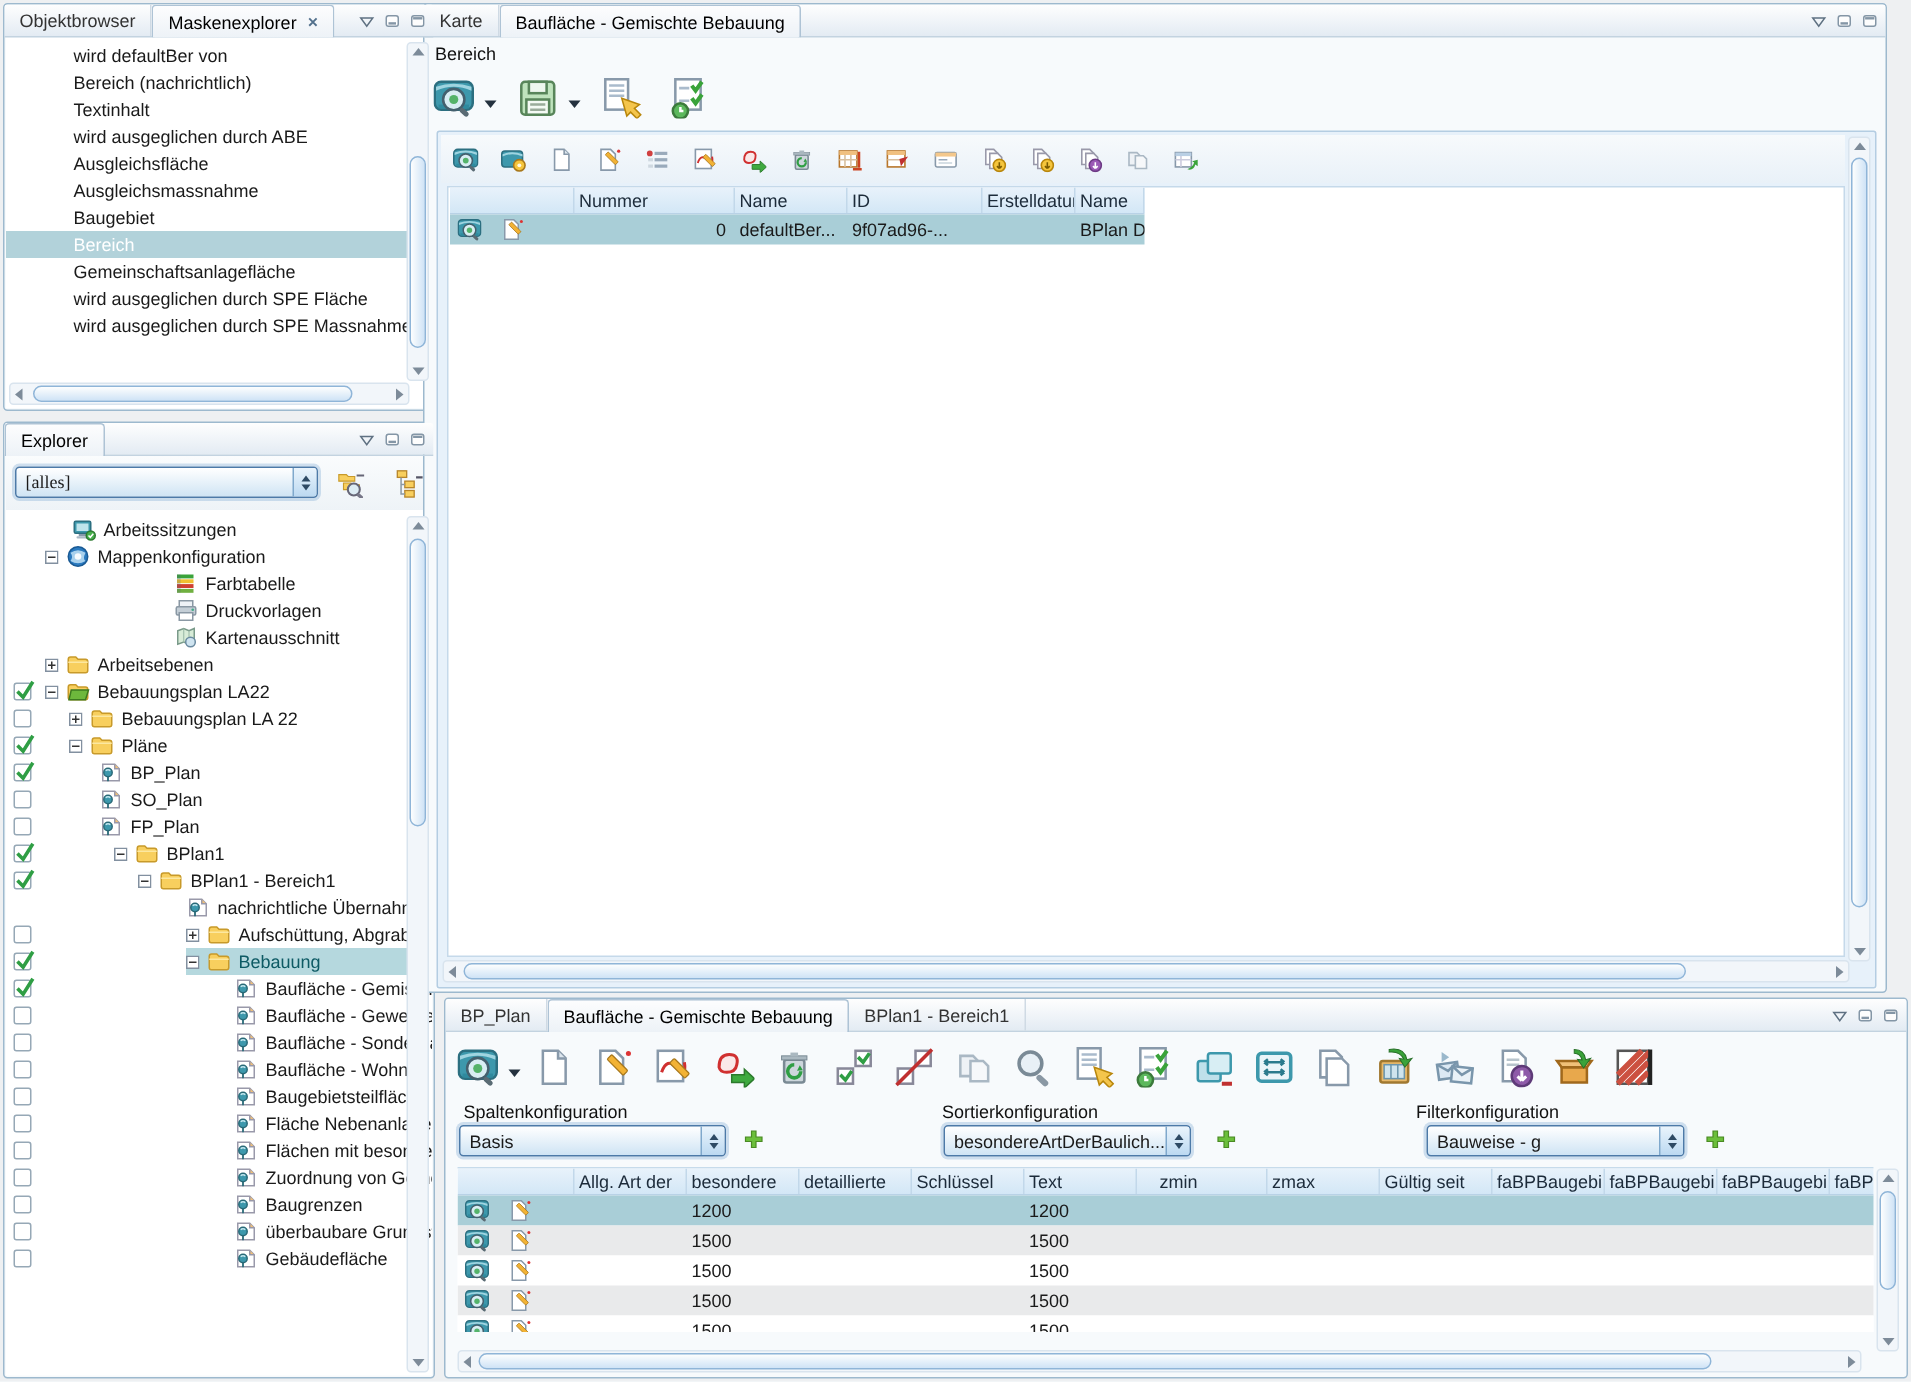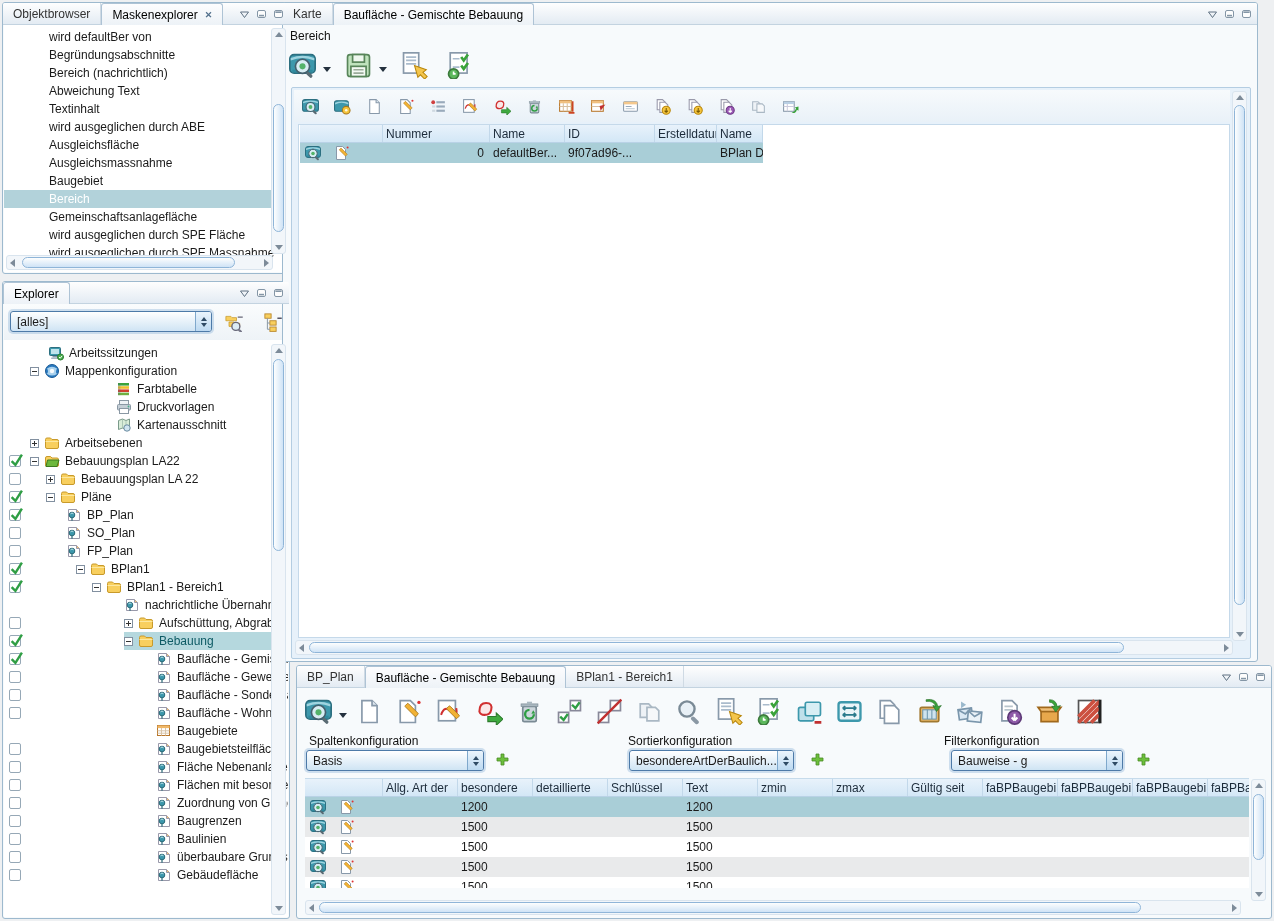--- a/index.html
+++ b/index.html
@@ -20,21 +20,21 @@
 #ob-body{left:1px;right:1px;top:22px;bottom:1px;padding-top:3px;}
 .list-row{height:18px;line-height:18px;padding-left:45px;white-space:nowrap;overflow:hidden;}
 .list-row.sel{background:#b2d2da;color:#fff;}
 #ex-toolbar{position:absolute;left:1px;right:1px;top:22px;height:36px;background:linear-gradient(#fafcfd,#eef3f7);display:flex;align-items:center;}
 .combo{position:relative;height:21px;border:1px solid #4d7aa8;border-radius:3px;background:linear-gradient(#ffffff,#cfe4f4);box-shadow:0 0 0 2px rgba(110,160,205,.30);display:flex;align-items:center;overflow:hidden;}
 .combo .val{flex:1;padding-left:6px;overflow:hidden;white-space:nowrap;}
 .combo .spin{width:16px;height:100%;border-left:1px solid #7fa8cc;background:linear-gradient(#eaf4fc,#bcd9f1);display:flex;flex-direction:column;align-items:center;justify-content:center;flex:none;}
 .combo .spin b{display:block;width:0;height:0;border:3px solid transparent;}
 .combo .spin b.up{border-bottom:4px solid #2e4a64;border-top:none;margin-bottom:2px;}
 .combo .spin b.dn{border-top:4px solid #2e4a64;border-bottom:none;}
-#ex-combo{position:absolute;left:6px;top:7px;width:202px;}
+#ex-combo{position:absolute;left:6px;top:7px;width:202px;font-family:Liberation Serif, serif;}
 #ex-tb-icons{position:absolute;left:220px;top:8px;display:flex;gap:15px;}
 #ex-tree{left:1px;right:1px;top:58px;bottom:1px;padding-top:4px;}
 .tree-row{height:18px;display:flex;align-items:center;white-space:nowrap;}
 .cbcol{width:20px;flex:none;display:flex;align-items:center;padding-left:5px;}
 .cb{width:12px;height:12px;border:1px solid #96a8b6;background:#fff;border-radius:2px;position:relative;flex:none;}
 .cb svg{position:absolute;left:0;top:-2px;overflow:visible;}
 .spacer{flex:none;display:inline-block;height:1px;}
 .tr-inner{display:flex;align-items:center;flex:1;height:100%;min-width:0;}
 .tr-inner.sel{background:#b5d8de;color:#0d5a64;}
 .exp{width:14px;flex:none;display:inline-flex;align-items:center;}
@@ -103,23 +103,21 @@
           <span class="wb">
             <svg width="11" height="10">
               <rect x="1.5" y="1.5" width="8" height="7" rx="1.5" fill="#fdfdfd" stroke="#8496a6"></rect>
               <rect x="2.4" y="2.4" width="6.2" height="1.6" fill="#8496a6"></rect>
             </svg>
           </span>
         </div>
     </div>
     <div class="panelbody" id="ob-body">
         <div class="list-row">wird defaultBer von</div>
-        <div class="list-row">Begründungsabschnitte</div>
         <div class="list-row">Bereich (nachrichtlich)</div>
-        <div class="list-row">Abweichung Text</div>
         <div class="list-row">Textinhalt</div>
         <div class="list-row">wird ausgeglichen durch ABE</div>
         <div class="list-row">Ausgleichsfläche</div>
         <div class="list-row">Ausgleichsmassnahme</div>
         <div class="list-row">Baugebiet</div>
         <div class="list-row sel">Bereich</div>
         <div class="list-row">Gemeinschaftsanlagefläche</div>
         <div class="list-row">wird ausgeglichen durch SPE Fläche</div>
         <div class="list-row">wird ausgeglichen durch SPE Massnahme</div>
       </div>
@@ -611,37 +609,20 @@
                 <path d="M10.5 2.5 v3 h3" fill="#f0c078" stroke="#9999aa"></path>
                 <circle cx="6" cy="8" r="2.8" fill="#3d98ac" stroke="#2a6a78"></circle>
                 <path d="M6 10.8 v3" stroke="#2a6a78" stroke-width="1.2"></path>
                 <path d="M4.5 6.8 a2 2 0 0 1 3 0" stroke="#bfe4ec" fill="none"></path>
               </svg>
             </span>
             <span class="tlabel">Baufläche - Wohnen</span>
           </span>
         </div>
         <div class="tree-row">
-          <span class="cbcol"></span>
-          <span class="spacer" style="width: 132px;"></span>
-          <span class="tr-inner">
-            <span class="icon">
-              <svg width="16" height="16" viewBox="0 0 16 16">
-                <rect x="1.5" y="2.5" width="12" height="10" fill="#fff" stroke="#b8762a"></rect>
-                <rect x="1.5" y="2.5" width="12" height="2.6" fill="#f0b868"></rect>
-                <line x1="5.5" y1="5" x2="5.5" y2="12.5" stroke="#d8c4a8"></line>
-                <line x1="9.5" y1="5" x2="9.5" y2="12.5" stroke="#d8c4a8"></line>
-                <line x1="1.5" y1="7.8" x2="13.5" y2="7.8" stroke="#d8c4a8"></line>
-                <line x1="1.5" y1="10.2" x2="13.5" y2="10.2" stroke="#d8c4a8"></line>
-              </svg>
-            </span>
-            <span class="tlabel">Baugebiete</span>
-          </span>
-        </div>
-        <div class="tree-row">
           <span class="cbcol">
             <span class="cb"></span>
           </span>
           <span class="spacer" style="width: 132px;"></span>
           <span class="tr-inner">
             <span class="icon">
               <svg width="16" height="16" viewBox="0 0 16 16">
                 <path d="M2.5 2.5 h8 l3 3 v8 h-11z" fill="#fff" stroke="#9999aa"></path>
                 <path d="M10.5 2.5 v3 h3" fill="#f0c078" stroke="#9999aa"></path>
                 <circle cx="6" cy="8" r="2.8" fill="#3d98ac" stroke="#2a6a78"></circle>
@@ -715,38 +696,20 @@
             <span class="icon">
               <svg width="16" height="16" viewBox="0 0 16 16">
                 <path d="M2.5 2.5 h8 l3 3 v8 h-11z" fill="#fff" stroke="#9999aa"></path>
                 <path d="M10.5 2.5 v3 h3" fill="#f0c078" stroke="#9999aa"></path>
                 <circle cx="6" cy="8" r="2.8" fill="#3d98ac" stroke="#2a6a78"></circle>
                 <path d="M6 10.8 v3" stroke="#2a6a78" stroke-width="1.2"></path>
                 <path d="M4.5 6.8 a2 2 0 0 1 3 0" stroke="#bfe4ec" fill="none"></path>
               </svg>
             </span>
             <span class="tlabel">Baugrenzen</span>
-          </span>
-        </div>
-        <div class="tree-row">
-          <span class="cbcol">
-            <span class="cb"></span>
-          </span>
-          <span class="spacer" style="width: 132px;"></span>
-          <span class="tr-inner">
-            <span class="icon">
-              <svg width="16" height="16" viewBox="0 0 16 16">
-                <path d="M2.5 2.5 h8 l3 3 v8 h-11z" fill="#fff" stroke="#9999aa"></path>
-                <path d="M10.5 2.5 v3 h3" fill="#f0c078" stroke="#9999aa"></path>
-                <circle cx="6" cy="8" r="2.8" fill="#3d98ac" stroke="#2a6a78"></circle>
-                <path d="M6 10.8 v3" stroke="#2a6a78" stroke-width="1.2"></path>
-                <path d="M4.5 6.8 a2 2 0 0 1 3 0" stroke="#bfe4ec" fill="none"></path>
-              </svg>
-            </span>
-            <span class="tlabel">Baulinien</span>
           </span>
         </div>
         <div class="tree-row">
           <span class="cbcol">
             <span class="cb"></span>
           </span>
           <span class="spacer" style="width: 132px;"></span>
           <span class="tr-inner">
             <span class="icon">
               <svg width="16" height="16" viewBox="0 0 16 16">
@@ -1358,21 +1321,21 @@
         </span>
       </div>
     <div id="dt-gridwrap">
         <div class="gridhead">
           <span class="gh" style="width: 78px;"></span>
           <span class="gh" style="width: 75px;">Allg. Art der</span>
           <span class="gh" style="width: 75px;">besondere</span>
           <span class="gh" style="width: 75px;">detaillierte</span>
           <span class="gh" style="width: 75px;">Schlüssel</span>
           <span class="gh" style="width: 75px;">Text</span>
-          <span class="gh" style="width: 75px;">zmin</span>
+          <span class="gh" style="width: 75px; margin-left: 12px;">zmin</span>
           <span class="gh" style="width: 75px;">zmax</span>
           <span class="gh" style="width: 75px;">Gültig seit</span>
           <span class="gh" style="width: 75px;">faBPBaugebi</span>
           <span class="gh" style="width: 75px;">faBPBaugebi</span>
           <span class="gh" style="width: 75px;">faBPBaugebi</span>
           <span class="gh" style="width: 75px;">faBPBaugebi</span>
         </div>
         <div class="grow sel">
           <span class="gicons" style="width: 78px;">
             <span class="icon">

